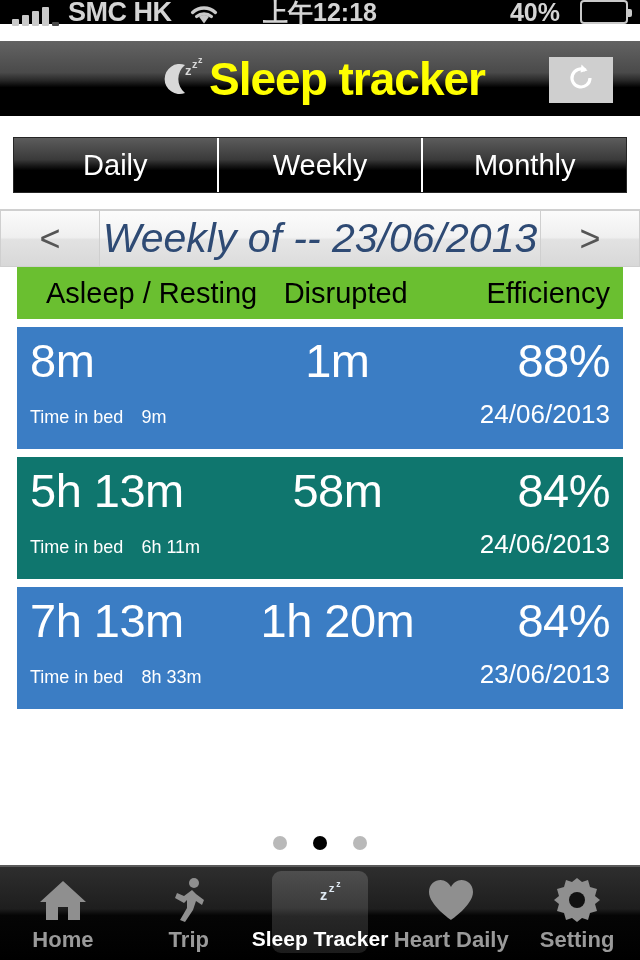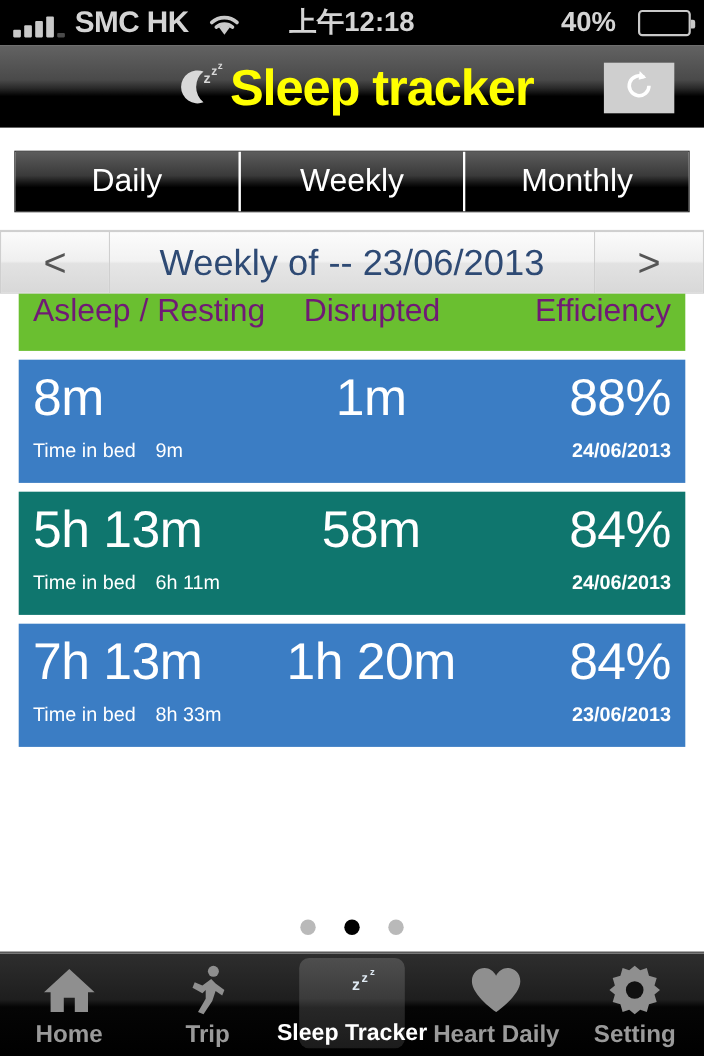--- a/index.html
+++ b/index.html
@@ -6,21 +6,21 @@
   html, body {
     width:640px; height:960px;
     background:#ffffff;
     font-family:"Liberation Sans", sans-serif;
     overflow:hidden;
   }
   #app { position:relative; width:640px; height:960px; background:#fff; }
 
   
   .statusbar {
-    position:absolute; top:0; left:0; width:640px; height:41px;
+    position:absolute; top:0; left:0; width:640px; height:24px;
     background:#000; color:#c9c9c9;
     display:flex; align-items:center;
   }
   .sb-left { display:flex; align-items:flex-end; gap:9px; padding-left:12px; }
   .sig { display:flex; align-items:flex-end; gap:3px; height:22px; }
   .sig i { display:block; width:7px; background:#c9c9c9; border-radius:1px; }
   .sig i:nth-child(1){ height:7px; }
   .sig i:nth-child(2){ height:11px; }
   .sig i:nth-child(3){ height:15px; }
   .sig i:nth-child(4){ height:19px; }
@@ -91,43 +91,43 @@
     width:100px; cursor:pointer;
     background:linear-gradient(to bottom,#fbfbfb 0%,#efefef 48%,#e2e2e2 52%,#d8d8d8 100%);
     display:flex; align-items:center; justify-content:center;
     font-size:36px; color:#555; font-weight:300;
     border:1px solid #cfcfcf;
   }
   .nav-label {
     flex:1;
     background:linear-gradient(to bottom,#fcfcfc 0%,#f2f2f2 48%,#e6e6e6 52%,#dcdcdc 100%);
     display:flex; align-items:center; justify-content:center;
-    font-size:33px; color:#2e4a74;
-    border-top:1px solid #cfcfcf; border-bottom:1px solid #cfcfcf;
+    font-size:41px; color:#2e4a74;
+    border-top:1px solid #cfcfcf; border-bottom:1px solid #cfcfcf;font-style:italic;
   }
 
   
   .table { position:absolute; top:267px; left:0; width:640px; padding:0 17px; }
   .thead {
-    height:52px; background:#6ABF30; color:#701a75;
-    display:flex; font-size:29px;
+    height:52px; background:#6ABF30; color:#000000;
+    display:flex; align-items:center; font-size:29px;padding-left:16px;
   }
   .th-c1 { flex:0 0 38%; padding-left:13px; text-align:left; }
   .th-c2 { flex:0 0 30%; text-align:center; }
   .th-c3 { flex:1; text-align:right; padding-right:13px; }
 
   .row { margin-top:8px; padding:6px 13px 19px 13px; color:#fff; }
   .row-main { display:flex; align-items:baseline; height:62px; }
   .rm-c1 { flex:0 0 38%; font-size:47px; text-align:left; letter-spacing:-0.5px; }
   .rm-c2 { flex:0 0 30%; font-size:47px; text-align:center; letter-spacing:-0.5px; }
   .rm-c3 { flex:1; font-size:47px; text-align:right; letter-spacing:-0.5px; }
   .row-sub { display:flex; align-items:baseline; margin-top:4px; }
   .rs-left { flex:1; font-size:18px; }
   .rs-left .v { margin-left:18px; }
-  .rs-date { font-size:18px; text-align:right;font-weight:bold; }
+  .rs-date { font-size:26px; text-align:right; }
 
   
   .dots {
     position:absolute; top:836px; left:0; width:640px;
     display:flex; justify-content:center; gap:26px;
   }
   .dot { width:14px; height:14px; border-radius:50%; background:#b9b9b9; }
   .dot.active { background:#000; }
 
   

